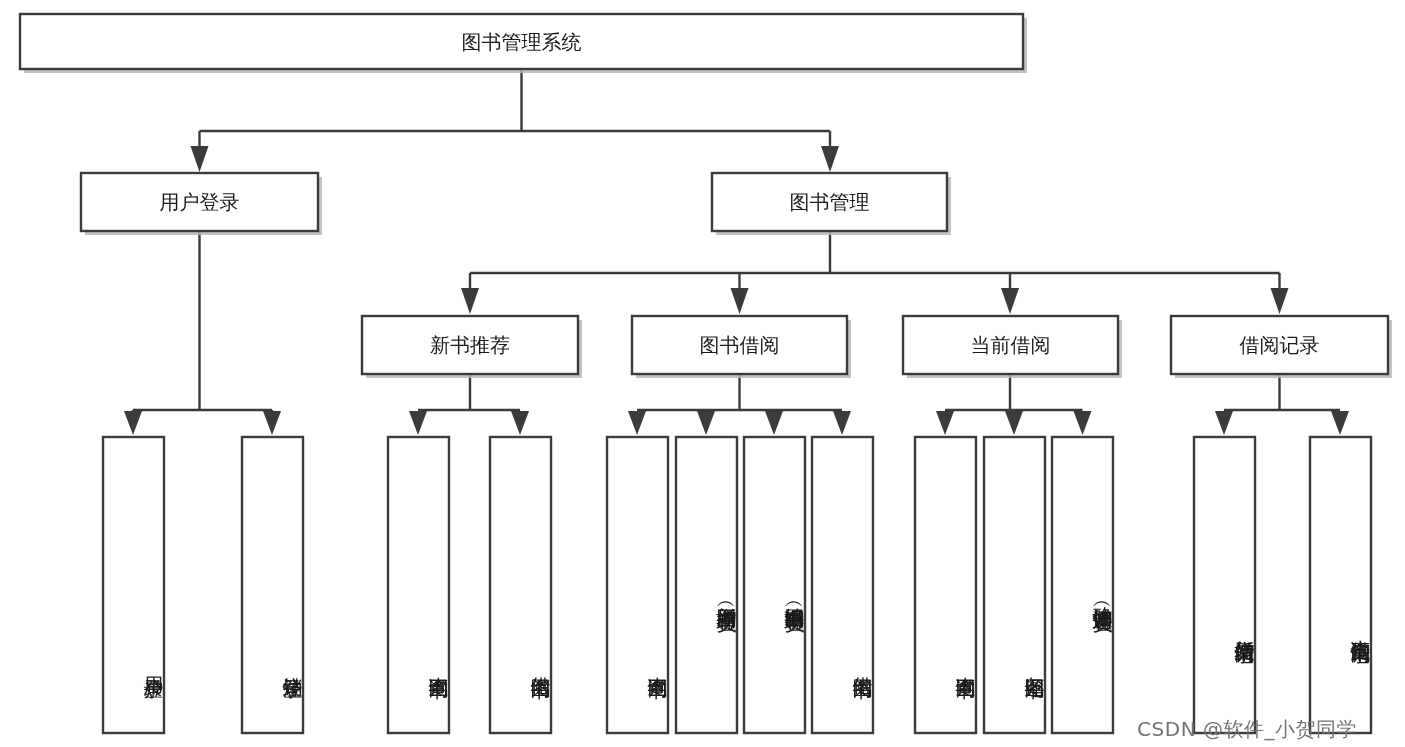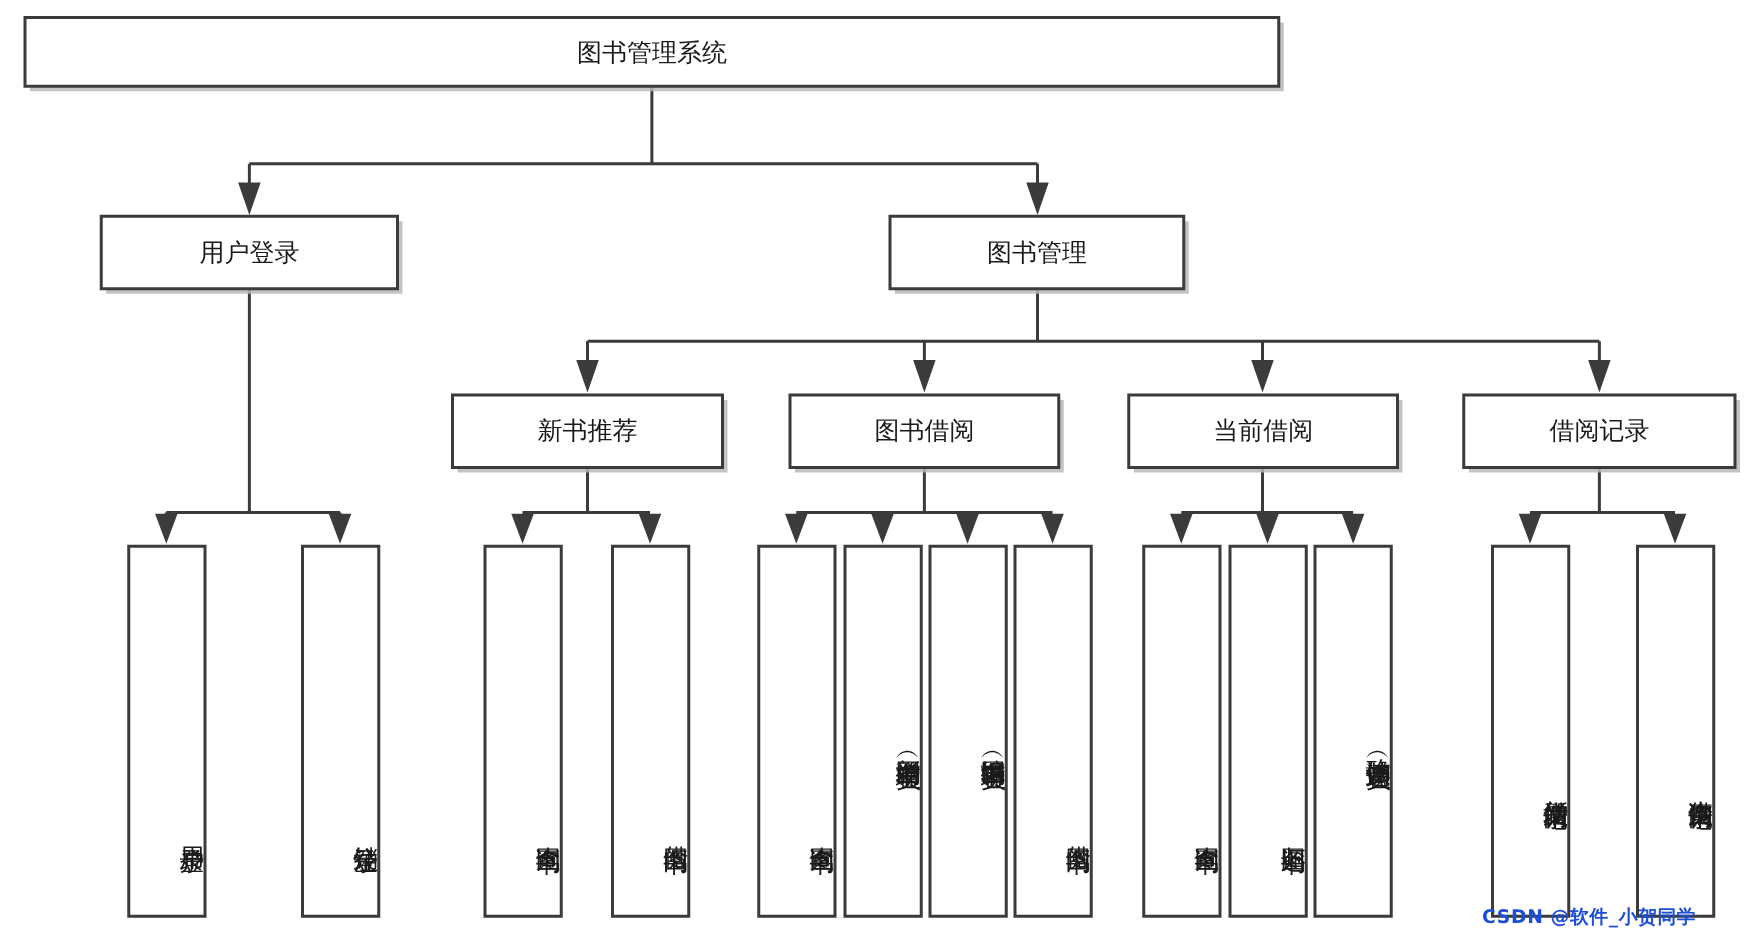--- a/index.html
+++ b/index.html
@@ -67,25 +67,24 @@
     align-items: flex-start;
     justify-content: center;
     white-space: nowrap;
     pointer-events: none;
   }
   .watermark {
     position: absolute;
     right: 6px;
     bottom: 4px;
     font-family: "DejaVu Sans", "Liberation Sans", sans-serif;
-    font-size: 15px;
-    color: #1d4ed8;
+    font-size: 20px;
+    color: #737373;
     letter-spacing: 0.5px;
     user-select: none;
-    font-weight: bold;
   }
 </style>
 </head>
 <body>
 
 <div id="diagram-root">
 
   <svg id="flow" viewBox="0 0 1405 747" xmlns="http://www.w3.org/2000/svg">
 
     <g>

